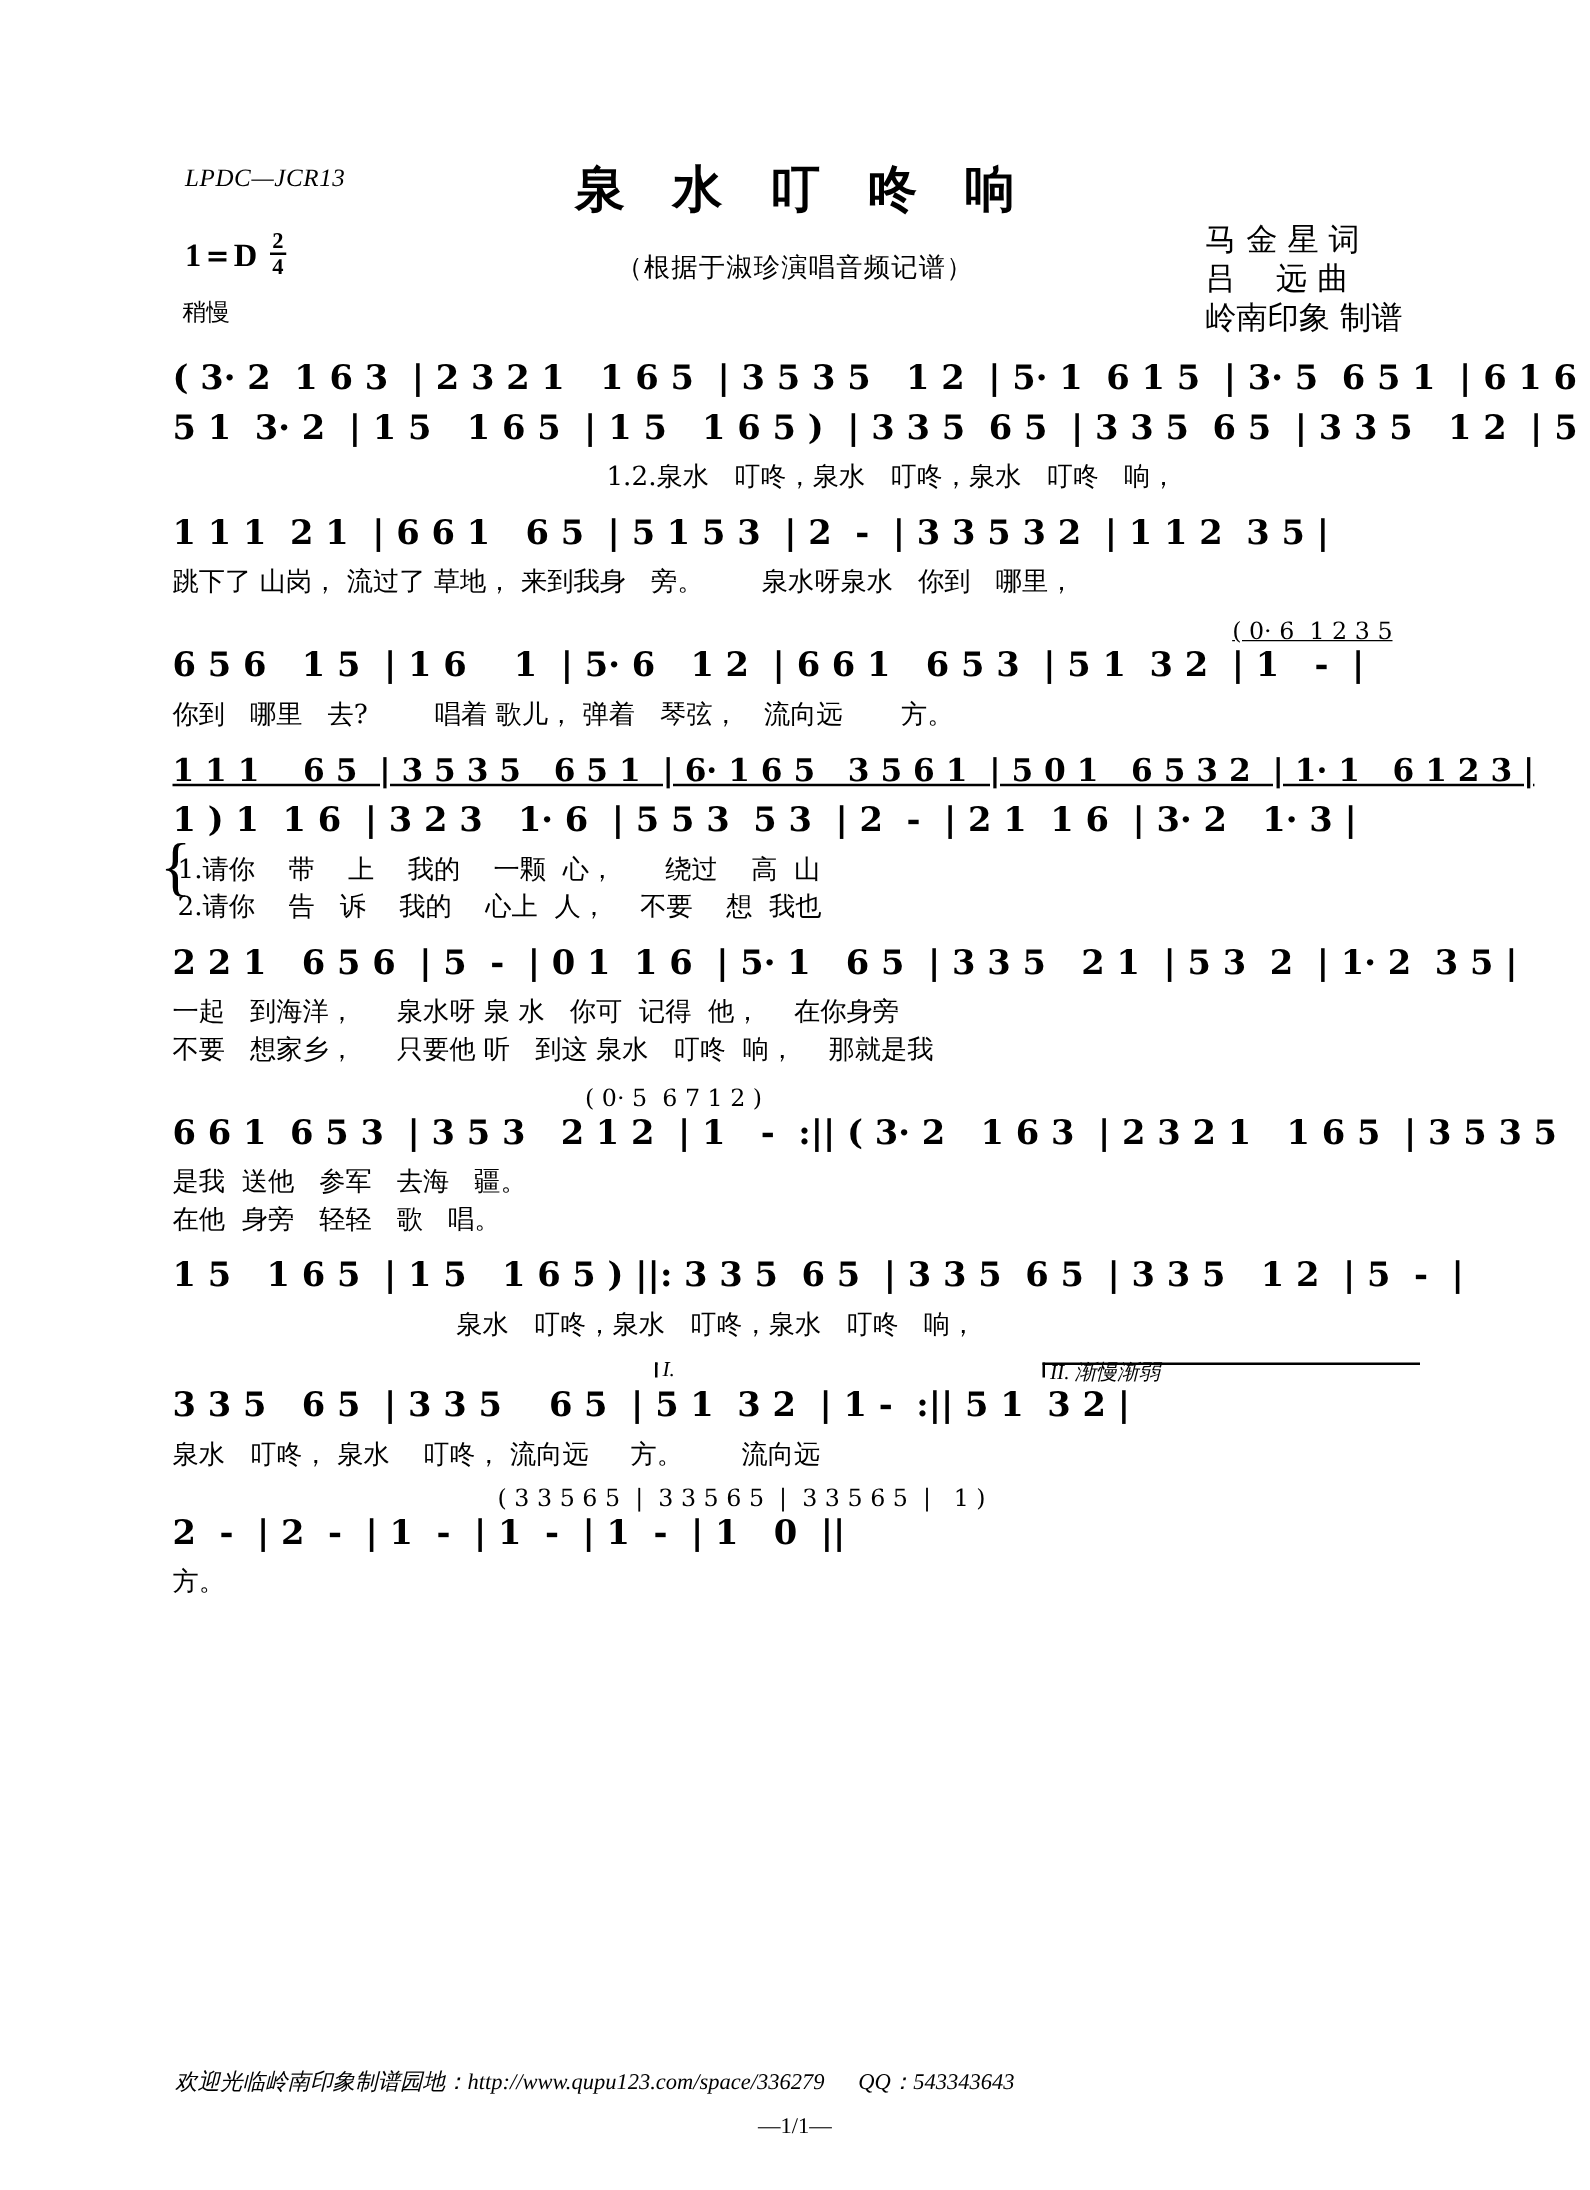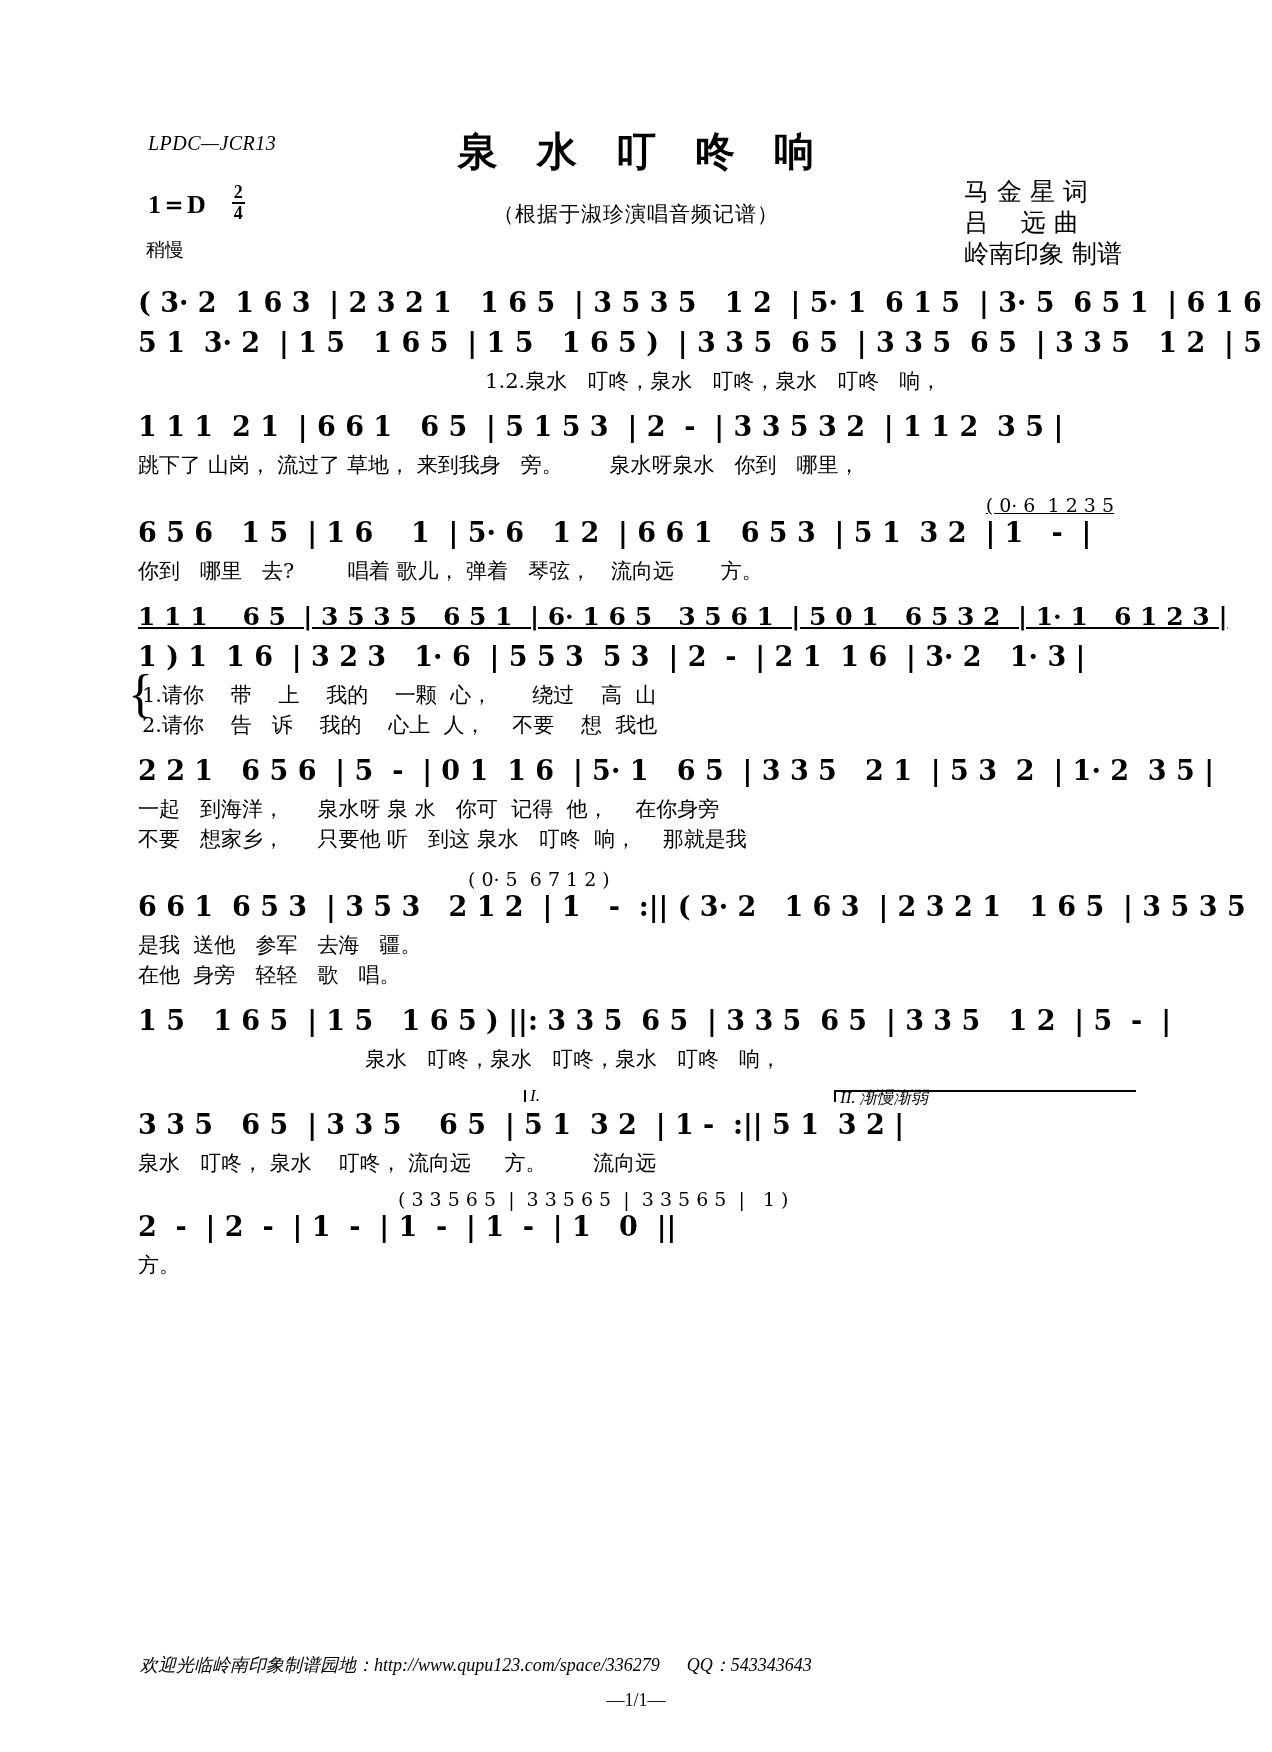--- a/index.html
+++ b/index.html
@@ -32,21 +32,21 @@
     font-style: italic;
     font-size: 20px;
     letter-spacing: 0.5px;
   }
   .title {
     position: absolute;
     left: 0;
     right: 0;
     top: 124px;
     text-align: center;
-    font-family: Liberation Sans, sans-serif;
+    font-family: Liberation Serif, serif;
     font-weight: bold;
     font-size: 40px;
     letter-spacing: 14px;
     text-indent: 14px;
   }
   .subtitle {
     position: absolute;
     left: 0;
     right: 0;
     top: 200px;
@@ -56,21 +56,21 @@
     letter-spacing: 1px;
   }
   .keysig {
     position: absolute;
     left: 148px;
     top: 185px;
     font-size: 26px;
     font-weight: bold;
     display: flex;
     align-items: center;
-    gap: 20px;
+    gap: 4px;
   }
   .keysig .frac {
     display: inline-flex;
     flex-direction: column;
     align-items: center;
     font-size: 18px;
     line-height: 1.05;
     font-weight: bold;
     margin-left: 6px;
     position: relative;

